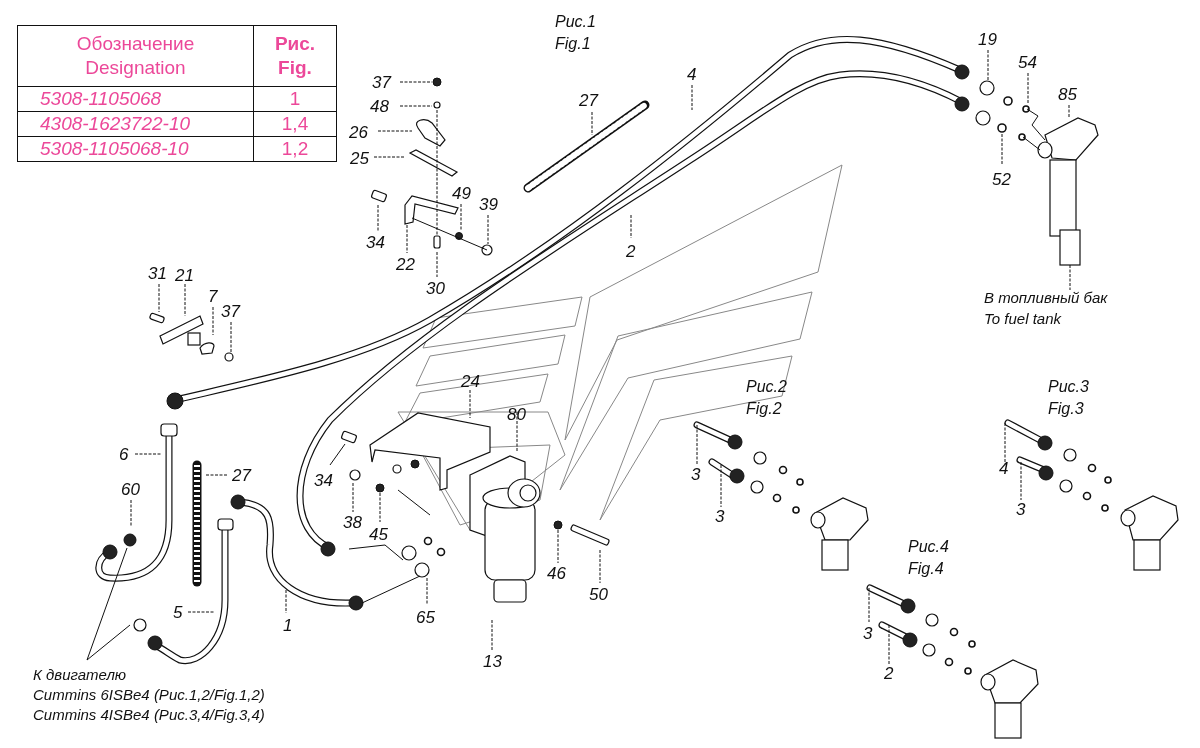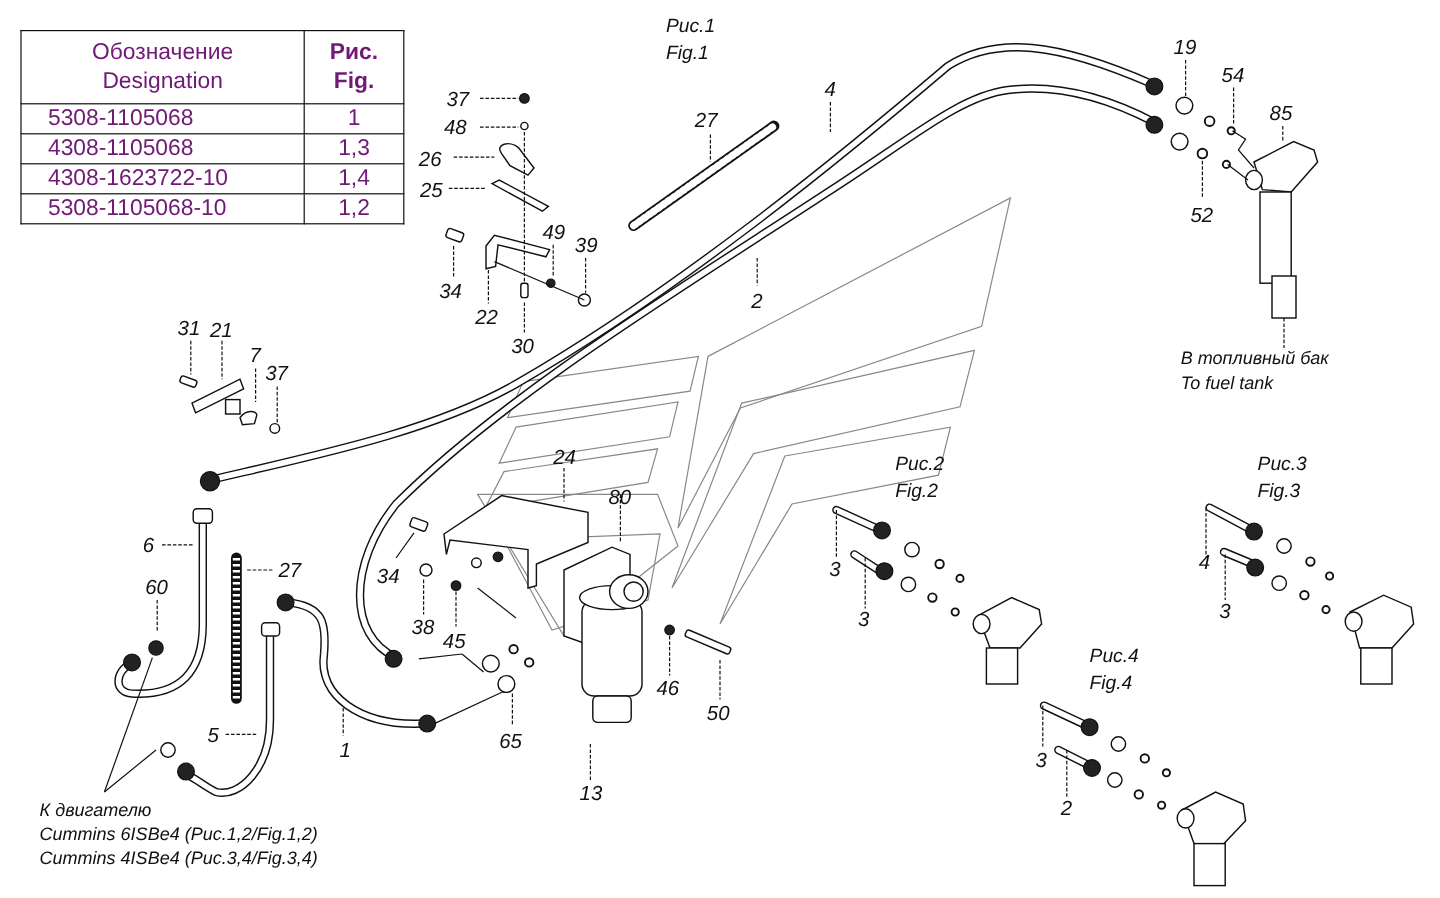--- a/index.html
+++ b/index.html
@@ -11,50 +11,46 @@
   .leader { stroke: #111; stroke-width: 1; fill: none; stroke-dasharray: 3 1.5; }
   .lead2 { stroke: #111; stroke-width: 1; fill: none; }
   .tube-out { stroke: #111; stroke-width: 7; fill: none; stroke-linecap: round; stroke-linejoin: round; }
   .tube-in { stroke: #fff; stroke-width: 4.6; fill: none; stroke-linecap: round; stroke-linejoin: round; }
   .wm { stroke: #888; stroke-width: 1; fill: none; }
   .part { stroke: #111; stroke-width: 1.2; fill: #fff; }
   .dark { fill: #222; stroke: #111; stroke-width: 1; }
   .ring { fill: #fff; stroke: #111; stroke-width: 1.6; }
 
   
-  #desig-table { position: absolute; left: 17px; top: 25px; border-collapse: collapse; font-family: "Liberation Sans", sans-serif; font-size: 19px; color: #701a75; }
+  #desig-table { position: absolute; left: 17px; top: 25px; border-collapse: collapse; font-family: "Liberation Sans", sans-serif; font-size: 19px; color: #ec4899; }
   #desig-table td, #desig-table th { border: 1.6px solid #111; padding: 0 8px; height: 24px; line-height: 22px; font-weight: normal; }
   #desig-table th { height: 60px; line-height: 24px; text-align: center; }
   #desig-table th.col-des { width: 219px; }
   #desig-table th.col-fig { width: 66px; font-weight: bold; }
-  #desig-table td.des { text-align: left; padding-left: 22px; }
+  #desig-table td.des { text-align: left; padding-left: 22px; font-style: italic; }
   #desig-table td.fg { text-align: center; }
 </style>
 </head>
 <body>
 
 <table id="desig-table">
   <tbody>
       <tr>
     <th class="col-des">
       <span>Обозначение</span><br>
       <span>Designation</span>
     </th>
     <th class="col-fig">
       <span>Рис.</span><br>
       <span>Fig.</span>
     </th>
   </tr>
   <tr>
     <td class="des">5308-1105068</td>
     <td class="fg">1</td>
-  </tr>
-  <tr>
-    <td class="des">4308-1105068</td>
-    <td class="fg">1,3</td>
   </tr>
   <tr>
     <td class="des">4308-1623722-10</td>
     <td class="fg">1,4</td>
   </tr>
   <tr>
     <td class="des">5308-1105068-10</td>
     <td class="fg">1,2</td>
   </tr>
 </tbody>

